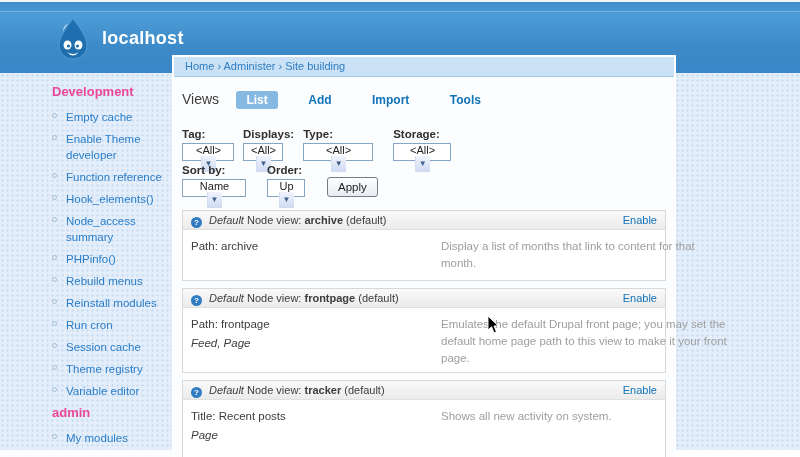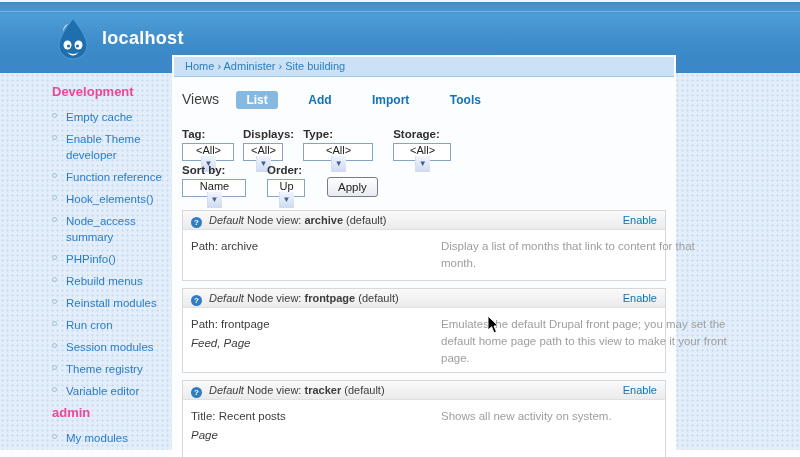--- a/index.html
+++ b/index.html
@@ -104,21 +104,21 @@
     <ul class="sb-list">
       <li class="sb-item"><span class="dot"></span><span>Empty cache</span></li>
       <li class="sb-item"><span class="dot"></span><span>Enable Theme developer</span></li>
       <li class="sb-item"><span class="dot"></span><span>Function reference</span></li>
       <li class="sb-item"><span class="dot"></span><span>Hook_elements()</span></li>
       <li class="sb-item"><span class="dot"></span><span>Node_access summary</span></li>
       <li class="sb-item"><span class="dot"></span><span>PHPinfo()</span></li>
       <li class="sb-item"><span class="dot"></span><span>Rebuild menus</span></li>
       <li class="sb-item"><span class="dot"></span><span>Reinstall modules</span></li>
       <li class="sb-item"><span class="dot"></span><span>Run cron</span></li>
-      <li class="sb-item"><span class="dot"></span><span>Session modules</span></li>
+      <li class="sb-item"><span class="dot"></span><span>Session cache</span></li>
       <li class="sb-item"><span class="dot"></span><span>Theme registry</span></li>
       <li class="sb-item"><span class="dot"></span><span>Variable editor</span></li>
     </ul>
     <div class="sb-title admin">admin</div>
     <ul class="sb-list">
       <li class="sb-item"><span class="dot"></span><span>My modules</span></li>
 
     </ul>
   </div>
 

